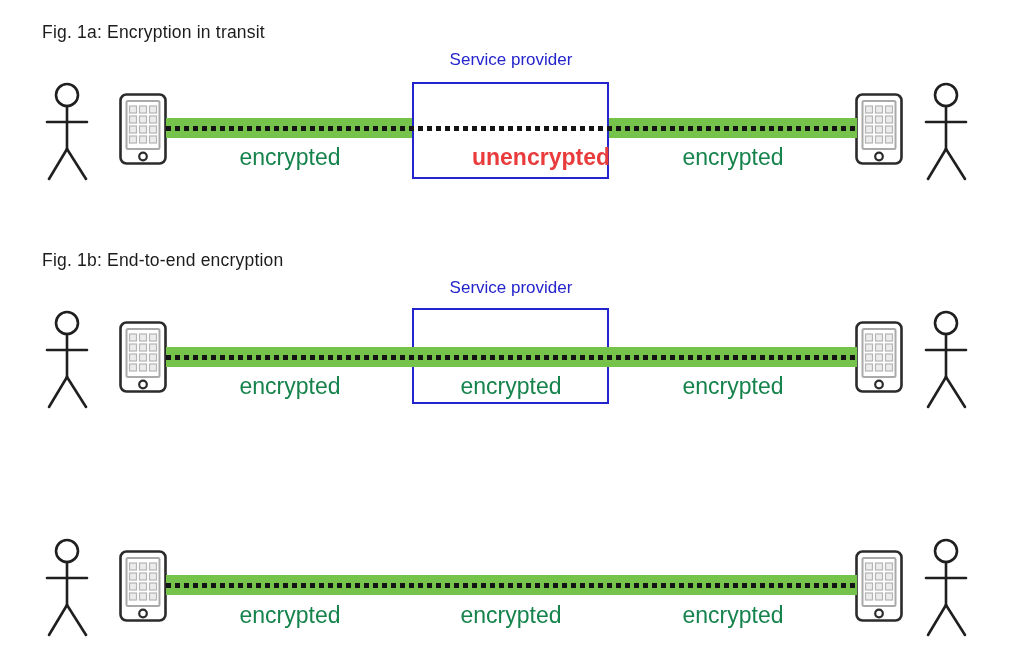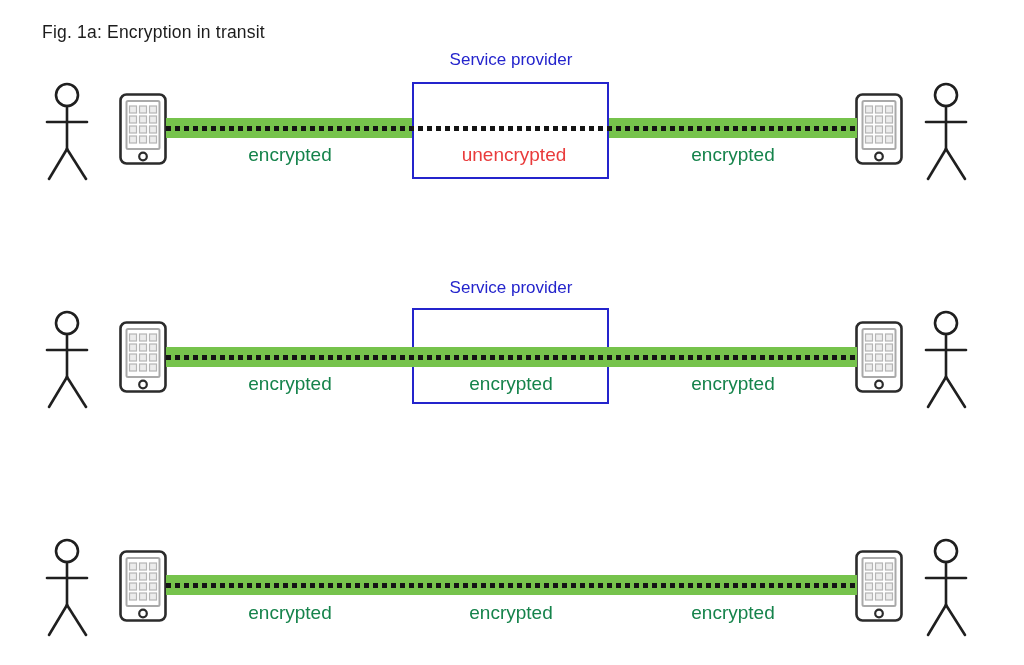--- a/index.html
+++ b/index.html
@@ -30,21 +30,21 @@
     position:absolute;left:412px;width:197px;
     border:2px solid #2424cc;background:transparent;z-index:1;
     box-sizing:border-box;
   }
   .sp-label{
     position:absolute;left:511px;top:50px;transform:translateX(-50%);
     font-size:17px;color:#2424cc;white-space:nowrap;z-index:4;
   }
   .seg-label{
     position:absolute;transform:translateX(-50%);
-    font-size:19px;color:#15834b;white-space:nowrap;z-index:4;
+    font-size:23px;color:#15834b;white-space:nowrap;z-index:4;
   }
   .seg-label.red{color:#e93b3b;}
 </style>
 </head>
 <body>
 
 <div class="canvas">
 
   <section class="fig" style="top:0;height:210px;text-align:center;">
     <div class="fig-title">Fig. 1a: Encryption in transit</div>
@@ -80,21 +80,21 @@
     </svg>
 
     <div class="sp-label">Service provider</div>
     <div class="sp-box" style="top:82px;height:97px;"></div>
 
     <div class="bar" style="left:166px;top:118px;width:246px;"></div>
     <div class="bar" style="left:609px;top:118px;width:248px;"></div>
     <div class="dots" style="left:166px;top:126px;width:691px;"></div>
 
     <div class="seg-label" style="left:290px;top:144px;">encrypted</div>
-    <div class="seg-label red" style="left:514px;top:144px;">unencrypted</div>
+    <div class="seg-label red" style="left:541px;top:144px;font-weight:bold;">unencrypted</div>
     <div class="seg-label" style="left:733px;top:144px;">encrypted</div>
 
     <svg class="phone" style="left:855px;top:93px;" viewBox="0 0 48 72">
       <rect x="1.5" y="1.5" width="45" height="69" rx="6" fill="#fff" stroke="#2b2b2b" stroke-width="2.6"></rect>
       <rect x="7.5" y="8" width="33" height="48" rx="1.5" fill="#fff" stroke="#a9a9a9" stroke-width="2"></rect>
       <g fill="#ececec" stroke="#b5b5b5" stroke-width="1.2">
         <rect x="10.5" y="13" width="7" height="7"></rect>
           <rect x="20.5" y="13" width="7" height="7"></rect>
           <rect x="30.5" y="13" width="7" height="7"></rect>
         <rect x="10.5" y="23" width="7" height="7"></rect>
@@ -115,20 +115,21 @@
         <circle cx="27" cy="13" r="11"></circle>
         <line x1="27" y1="24" x2="27" y2="68"></line>
         <line x1="7" y1="40" x2="47" y2="40"></line>
         <line x1="27" y1="67" x2="9" y2="97"></line>
         <line x1="27" y1="67" x2="46" y2="97"></line>
       </g>
     </svg>
   </section>
 
   <section class="fig" style="top:228px;height:210px;">
+    <div class="fig-title">Fig. 1b: End-to-end encryption</div>
 
     <svg class="person" style="left:40px;top:82px;" viewBox="0 0 54 100">
       <g fill="none" stroke="#1f1f1f" stroke-width="2.6" stroke-linecap="round">
         <circle cx="27" cy="13" r="11"></circle>
         <line x1="27" y1="24" x2="27" y2="68"></line>
         <line x1="7" y1="40" x2="47" y2="40"></line>
         <line x1="27" y1="67" x2="9" y2="97"></line>
         <line x1="27" y1="67" x2="46" y2="97"></line>
       </g>
     </svg>

